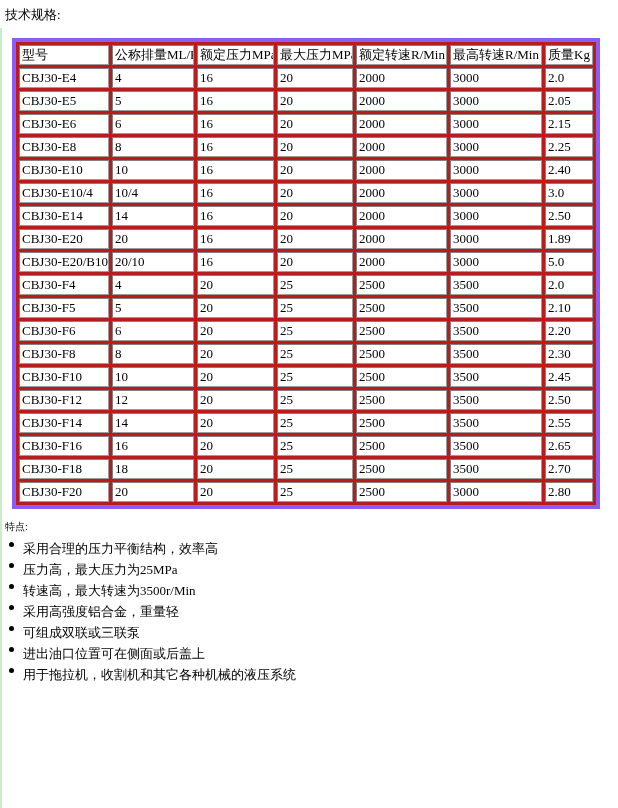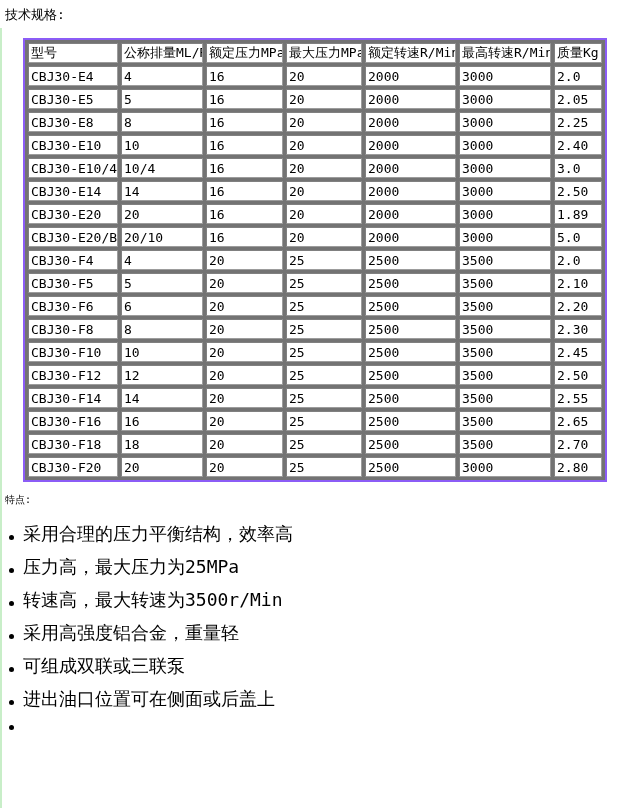--- a/index.html
+++ b/index.html
@@ -16,33 +16,34 @@
     position: absolute;
     left: 0;
     top: 28px;
     width: 2px;
     height: 780px;
     background: #c8eec8;
   }
   .page {
     position: relative;
     padding: 6px 6px 0 5px;
+    font-family: Liberation Serif, serif;
   }
   .page-title {
     font-size: 13px;
     margin-left: 0px;
     margin-bottom: 14px;
     white-space: nowrap;
   }
   table.spec-table {
     border-collapse: separate;
     border-spacing: 3px;
-    border: 2px solid #8b5cf6;
-    background: #737373;
-    margin-left: 18px;
+    border: 4px solid #8b5cf6;
+    background: #b91c1c;
+    margin-left: 7px;
     table-layout: fixed;
     width: 580px;
   }
   table.spec-table th,
   table.spec-table td {
     border: 1px solid #808080;
     border-right-color: #9c9c9c;
     border-bottom-color: #9c9c9c;
     height: 20px;
     padding: 0 1px 0 2px;
@@ -56,25 +57,25 @@
   }
   .features {
     margin-top: 11px;
     margin-left: 0px;
   }
   .features-title {
     font-size: 10px;
     white-space: nowrap;
   }
   .feature-item {
-    margin-top: 20px;
+    margin-top: 8px;
     display: flex;
-    align-items: flex-end;
+    align-items: flex-start;
     white-space: nowrap;
-    font-size: 18px;
+    font-size: 13px;
     line-height: 13px;
   }
   .bullet-icon {
     display: inline-block;
     width: 5px;
     height: 5px;
     border-radius: 50%;
     background: #000000;
     margin: 0 9px 0 4px;
     flex: 0 0 auto;
@@ -123,20 +124,29 @@
         <tr>
           <td>CBJ30-E5</td>
           <td>5</td>
           <td>16</td>
           <td>20</td>
           <td>2000</td>
           <td>3000</td>
           <td>2.05</td>
         </tr>
         <tr>
+          <td>CBJ30-E6</td>
+          <td>6</td>
+          <td>16</td>
+          <td>20</td>
+          <td>2000</td>
+          <td>3000</td>
+          <td>2.15</td>
+        </tr>
+        <tr>
           <td>CBJ30-E8</td>
           <td>8</td>
           <td>16</td>
           <td>20</td>
           <td>2000</td>
           <td>3000</td>
           <td>2.25</td>
         </tr>
         <tr>
           <td>CBJ30-E10</td>
@@ -298,17 +308,18 @@
         <div class="feature-item">
           <span class="bullet-icon"></span>
           <span>可组成双联或三联泵</span>
         </div>
         <div class="feature-item">
           <span class="bullet-icon"></span>
           <span>进出油口位置可在侧面或后盖上</span>
         </div>
         <div class="feature-item">
           <span class="bullet-icon"></span>
+          <span>用于拖拉机，收割机和其它各种机械的液压系统</span>
         </div>
       </div>
   </div>
 
 </div>
 
 </body></html>

